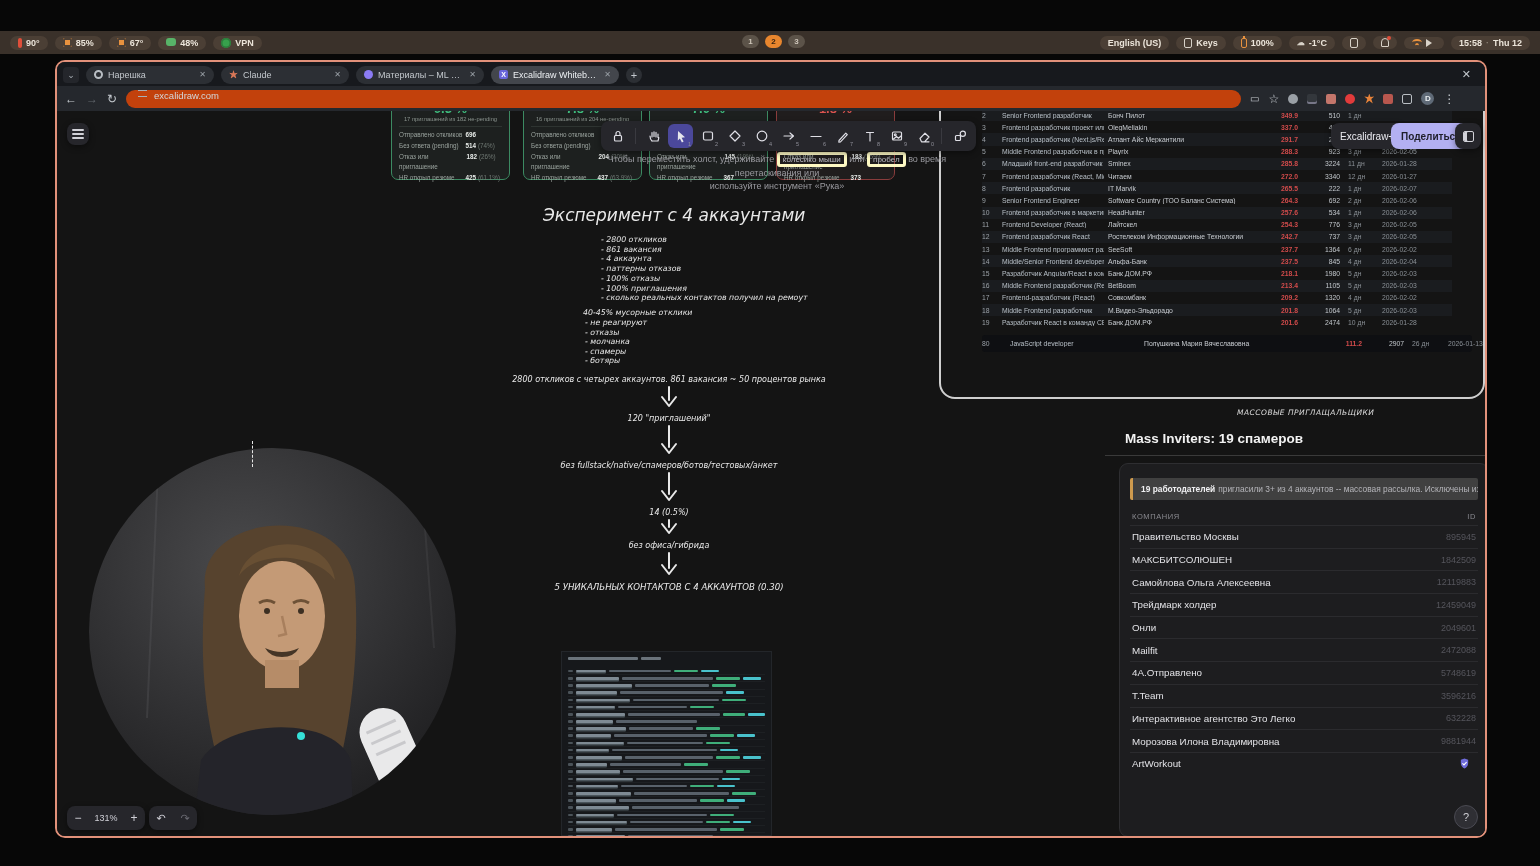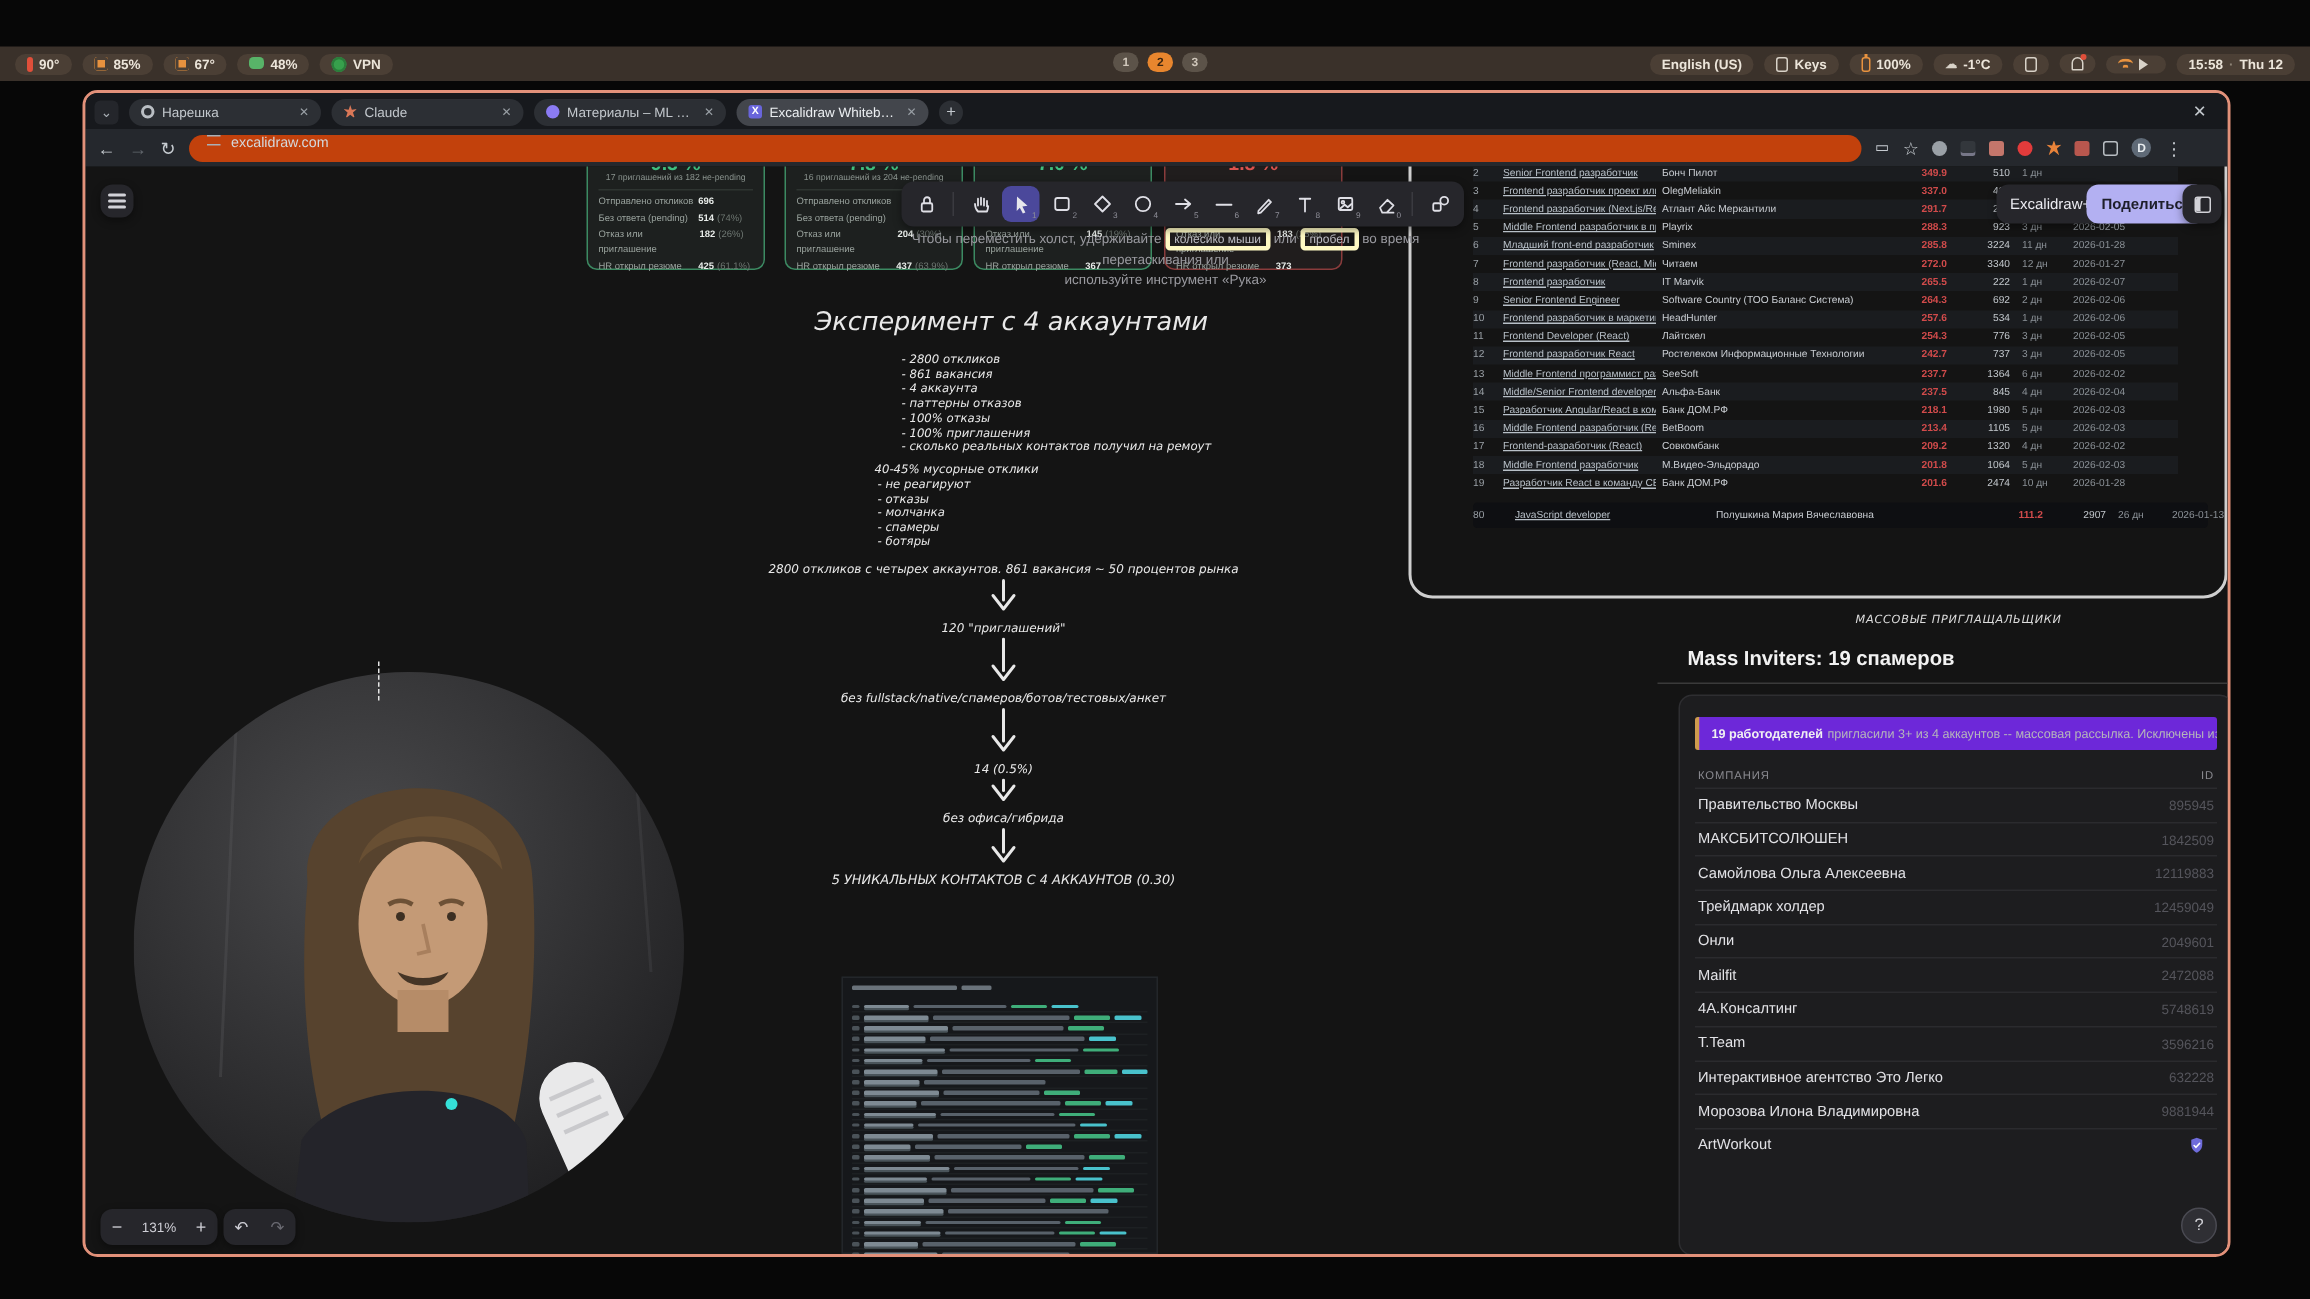--- a/index.html
+++ b/index.html
@@ -151,21 +151,21 @@
   .m-cyan { background:#49c2cc; width:18px; }
   #mini-title { height:8px; display:flex; gap:3px; margin-bottom:3px; }
   #mini-title span { height:3px; background:#6a737b; border-radius:1px; }
 
   
   #frame-label { left:1180px; top:297px; font-size:7.5px; color:#dcdcdc; letter-spacing:.5px; }
   #mass-title { left:1048px; top:320px; width:380px; font-size:13.5px; font-weight:bold; color:#f2f2f2;
     padding:0 0 9px 20px; border-bottom:1px solid #3a3a3a; z-index:6; }
   #mass-card { left:1062px; top:352px; width:370px; height:374px; background:#1d1d1f; border:1px solid #2e2e31;
     border-radius:9px; padding:14px 10px 0 10px; z-index:6; }
-  #mass-callout { display:flex; background:#6d28d9; border-left:3px solid #cf9b4e; padding:6px 8px;
+  #mass-callout { display:flex; background:#404040; border-left:3px solid #cf9b4e; padding:6px 8px;
     font-size:8.4px; color:#b5b5ba; white-space:nowrap; overflow:hidden; border-radius:2px; }
   #mass-callout b { color:#f0f0f2; margin-right:3px; }
   #mass-head { display:flex; font-size:7.5px; color:#8a8a90; letter-spacing:.6px; margin:12px 0 4px 0; padding:0 2px; }
   #mass-head span:last-child { margin-left:auto; }
   .mrow { display:flex; align-items:center; height:22.7px; border-top:1px solid #2b2b2e;
     font-size:9.8px; color:#e2e2e6; padding:0 2px; }
   .mrow .mid { margin-left:auto; color:#55555c; font-size:9px; }
   .mrow .badge { margin-left:auto; display:flex; align-items:center; }
   .mrow .badge + .mid { margin-left:6px; }
   #help-btn { left:1397px; top:694px; width:24px; height:24px; border-radius:50%; background:#2f2f34;
@@ -806,21 +806,21 @@
           </div>
           <div class="mrow">
             <span>Онли</span>
             <span class="mid">2049601</span>
           </div>
           <div class="mrow">
             <span>Mailfit</span>
             <span class="mid">2472088</span>
           </div>
           <div class="mrow">
-            <span>4А.Консалтинг</span>
+            <span>4А.Отправлено</span>
             <span class="mid">5748619</span>
           </div>
           <div class="mrow">
             <span>T.Team</span>
             <span class="mid">3596216</span>
           </div>
           <div class="mrow">
             <span>Интерактивное агентство Это Легко</span>
             <span class="mid">632228</span>
           </div>

